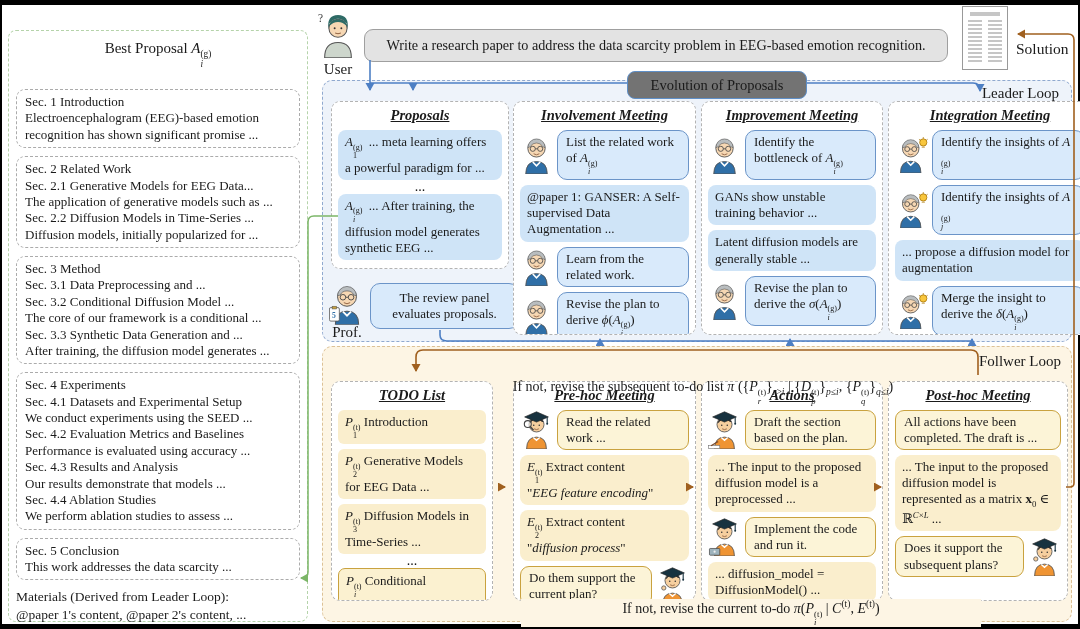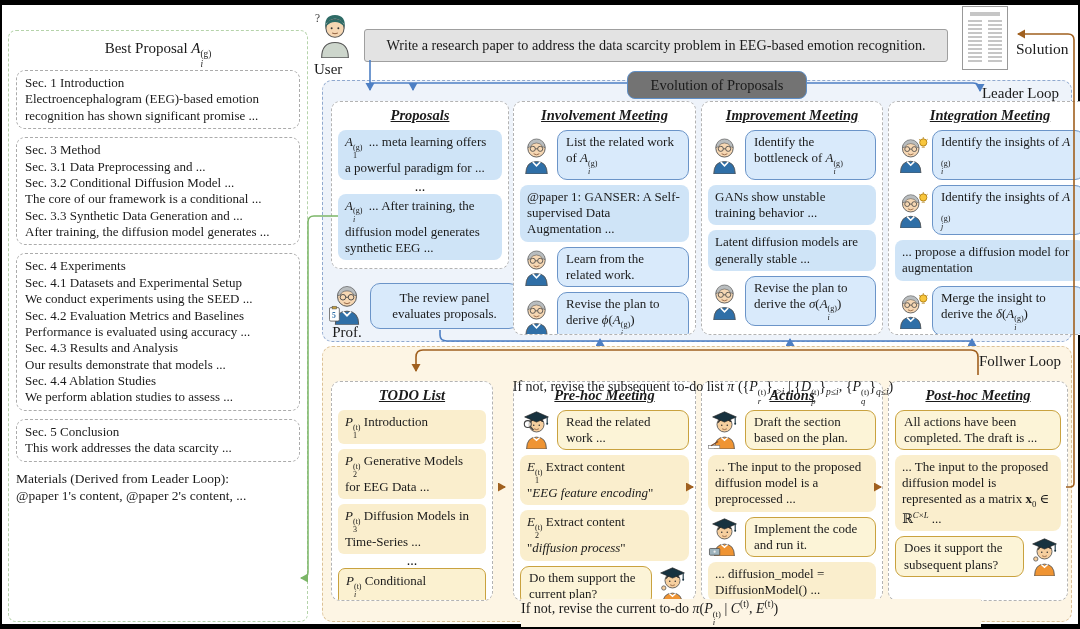--- a/index.html
+++ b/index.html
@@ -3,31 +3,31 @@
 <meta charset="utf-8">
 <style>
   html,body{margin:0;padding:0;background:#000;}
   .canvas{position:relative;width:1080px;height:629px;background:#000;overflow:hidden;
           font-family:"Liberation Serif","DejaVu Serif",serif;color:#1a1a1a;}
   .whitebg{position:absolute;left:2px;top:5px;right:2px;bottom:5px;background:#fff;}
 
   
   .left-panel{position:absolute;left:8px;top:30px;width:300px;height:592px;box-sizing:border-box;
               border:1.5px dashed #b5d3aa;border-radius:8px;background:#fff;padding:6px 7px;}
-  .lp-title{text-align:center;font-size:15px;margin:3px 0 1px;}
+  .lp-title{text-align:center;font-size:15px;margin:3px 0 20px;}
   .lp-card{border:1.3px dashed #ababab;border-radius:9px;padding:4px 8px;font-size:13px;
            line-height:1.26;white-space:pre-line;margin-bottom:8px;background:#fff;}
   .lp-materials{font-size:13.5px;white-space:pre-line;margin-top:8px;line-height:1.3;}
 
   
-  .user-wrap{position:absolute;left:314px;top:10px;width:48px;text-align:left;}
+  .user-wrap{position:absolute;left:314px;top:10px;width:48px;text-align:center;}
   .user-wrap svg{width:42px;height:48px;}
   .cap-label{font-size:15px;line-height:1;}
   .query{position:absolute;left:364px;top:29px;width:582px;height:31px;background:#e3e3e3;
-         border:1px solid #9f9f9f;border-radius:3px;display:flex;align-items:center;justify-content:center;
+         border:1px solid #9f9f9f;border-radius:9px;display:flex;align-items:center;justify-content:center;
          font-size:14.2px;}
   .paper{position:absolute;left:962px;top:6px;width:44px;height:62px;background:#fff;border:1px solid #999;}
   .paper .ptitle{position:absolute;left:7px;right:7px;top:5px;height:3.5px;background:#c6c6c6;}
   .paper .pcol{position:absolute;top:13px;bottom:6px;width:14px;
                background:repeating-linear-gradient(to bottom,#c6c6c6 0 1.5px,transparent 1.5px 4px);}
   .paper .c1{left:5px;} .paper .c2{right:5px;}
   .solution-label{position:absolute;left:1016px;top:40px;font-size:15.5px;text-align:center;}
 
   .evo-label{position:absolute;left:627px;top:71px;width:178px;height:26px;z-index:6;background:#737373;
              border:1.3px solid #5f8fc7;border-radius:8px;display:flex;align-items:center;justify-content:center;
@@ -67,21 +67,21 @@
   .c-imp{left:378px;top:20px;width:182px;height:234px;}
   .c-int{left:565px;top:20px;width:204px;height:234px;}
 
   
   .c-todo{left:8px;top:34px;width:162px;height:220px;}
   .c-pre{left:190px;top:34px;width:183px;height:220px;}
   .c-act{left:378px;top:34px;width:182px;height:220px;}
   .c-post{left:565px;top:34px;width:180px;height:220px;}
 
   .band-top{position:absolute;left:80px;top:8px;width:600px;text-align:center;font-size:14px;z-index:6;margin-top:24px;}
-  .band-bottom{position:absolute;left:198px;top:252px;width:460px;text-align:left;font-size:14px;
+  .band-bottom{position:absolute;left:198px;top:252px;width:460px;text-align:center;font-size:14px;
                z-index:6;background:#fdf5e4;}
 
   
   .ss{display:inline-flex;flex-direction:column;align-items:flex-start;vertical-align:-0.45em;
       font-size:0.62em;line-height:1.02;font-style:normal;}
   sub,sup{font-size:0.68em;}
 
   .overlay{position:absolute;left:0;top:0;z-index:5;pointer-events:none;}
   .symdefs{position:absolute;width:0;height:0;}
   .bar{position:absolute;left:0;width:1080px;height:5px;background:#000;}
@@ -163,20 +163,25 @@
   </svg>
 
   <div class="left-panel">
     <div class="lp-title">Best Proposal <i>A</i><span class="ss">
           <span>(g)</span>
           <span><i>i</i></span>
         </span></div>
     <div class="lp-card">Sec. 1 Introduction
 Electroencephalogram (EEG)-based emotion
 recognition has shown significant promise ...</div>
+    <div class="lp-card">Sec. 2 Related Work
+Sec. 2.1 Generative Models for EEG Data...
+The application of generative models such as ...
+Sec. 2.2 Diffusion Models in Time-Series ...
+Diffusion models, initially popularized for ...</div>
     <div class="lp-card">Sec. 3 Method
 Sec. 3.1 Data Preprocessing and ...
 Sec. 3.2 Conditional Diffusion Model ...
 The core of our framework is a conditional ...
 Sec. 3.3 Synthetic Data Generation and ...
 After training, the diffusion model generates ...</div>
     <div class="lp-card">Sec. 4 Experiments
 Sec. 4.1 Datasets and Experimental Setup
 We conduct experiments using the SEED ...
 Sec. 4.2 Evaluation Metrics and Baselines

